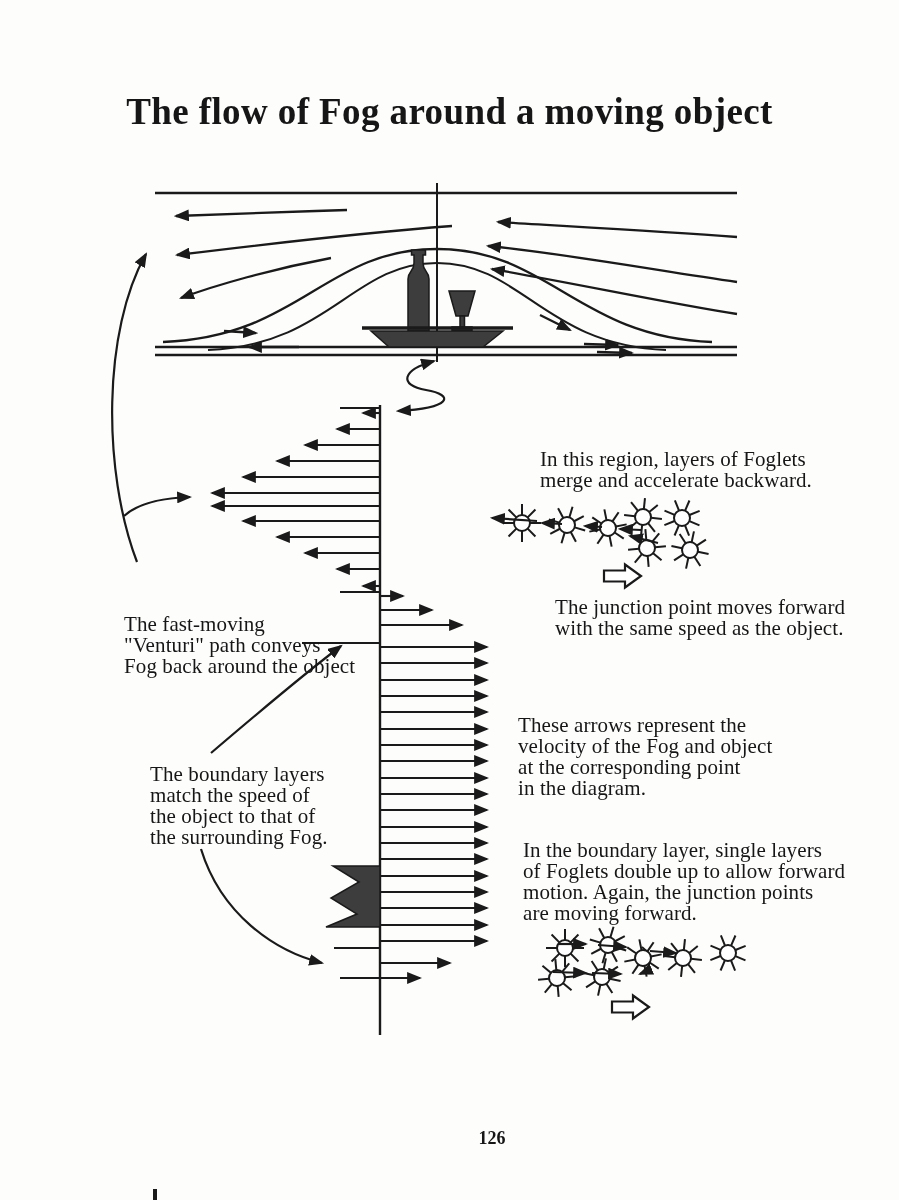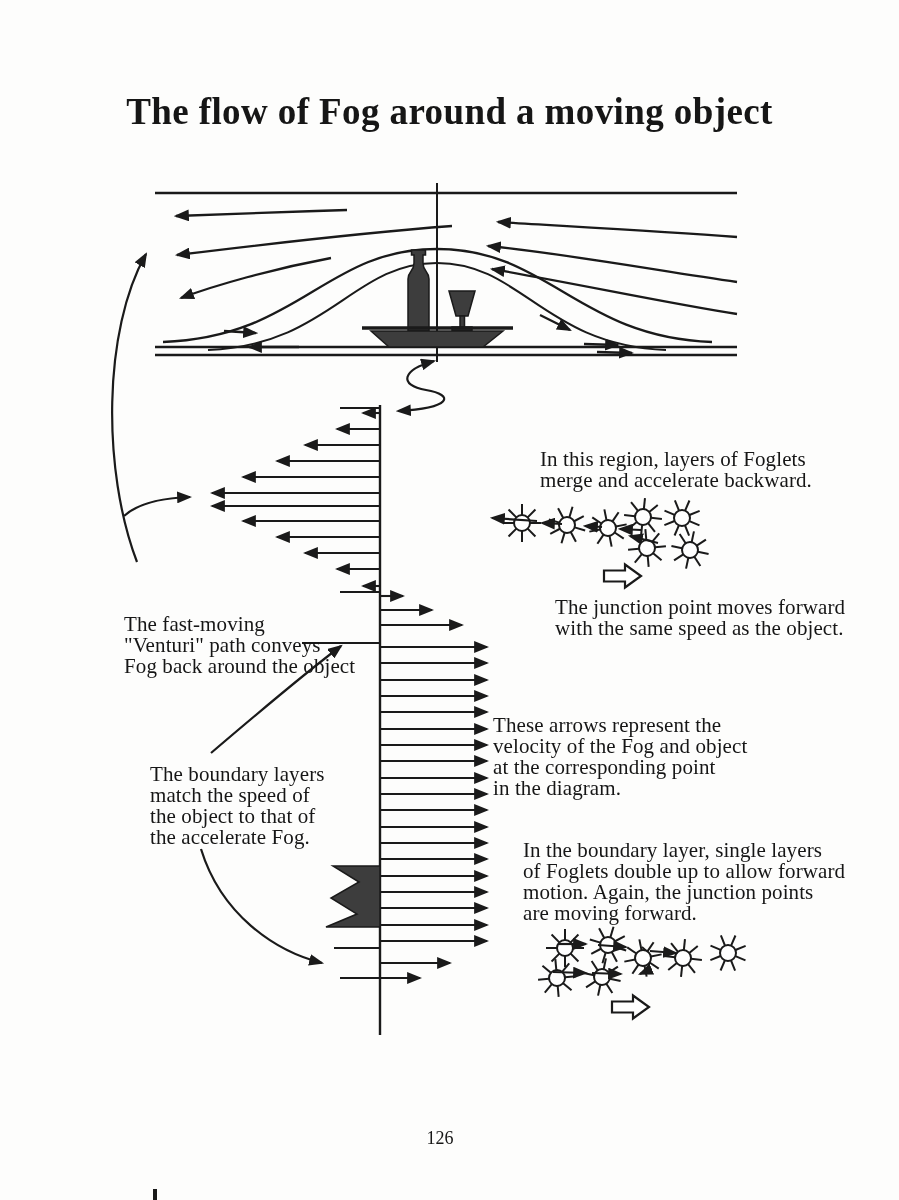--- a/index.html
+++ b/index.html
@@ -15,26 +15,26 @@
     margin:0;
   }
   .ann{
     position:absolute;
     font-size:21px;line-height:21px;font-weight:normal;
     white-space:pre-line;letter-spacing:.1px;
   }
   .ann-venturi  {left:124px;top:578px;margin-top:36px;}
   .ann-merge    {left:540px;top:449px;}
   .ann-junction {left:555px;top:597px;}
-  .ann-arrows   {left:493px;top:715px;}
+  .ann-arrows   {left:518px;top:715px;}
   .ann-boundary {left:150px;top:764px;}
   .ann-doubleup {left:523px;top:840px;}
   .page-number{
-    position:absolute;top:1128px;left:440px;transform:translateX(-50%);
-    font-size:18px;font-weight:normal;
+    position:absolute;top:1128px;left:492px;transform:translateX(-50%);
+    font-size:18px;font-weight:bold;
   }
   .scan-artifact{
     position:absolute;left:153px;top:1189px;width:4px;height:11px;background:#1a1a1a;
   }
   svg{position:absolute;left:0;top:0;}
   .stroke{stroke:#1a1a1a;fill:none;}
 </style>
 </head>
 <body>
 
@@ -316,20 +316,20 @@
 Fog back around the object</div>
 <div class="ann ann-junction">The junction point moves forward
 with the same speed as the object.</div>
 <div class="ann ann-arrows">These arrows represent the
 velocity of the Fog and object
 at the corresponding point
 in the diagram.</div>
 <div class="ann ann-boundary">The boundary layers
 match the speed of
 the object to that of
-the accelerate Fog.</div>
+the surrounding Fog.</div>
 <div class="ann ann-doubleup">In the boundary layer, single layers
 of Foglets double up to allow forward
 motion.  Again, the junction points
 are moving forward.</div>
 
 <div class="page-number">126</div>
 <div class="scan-artifact"></div>
 
 </body></html>

